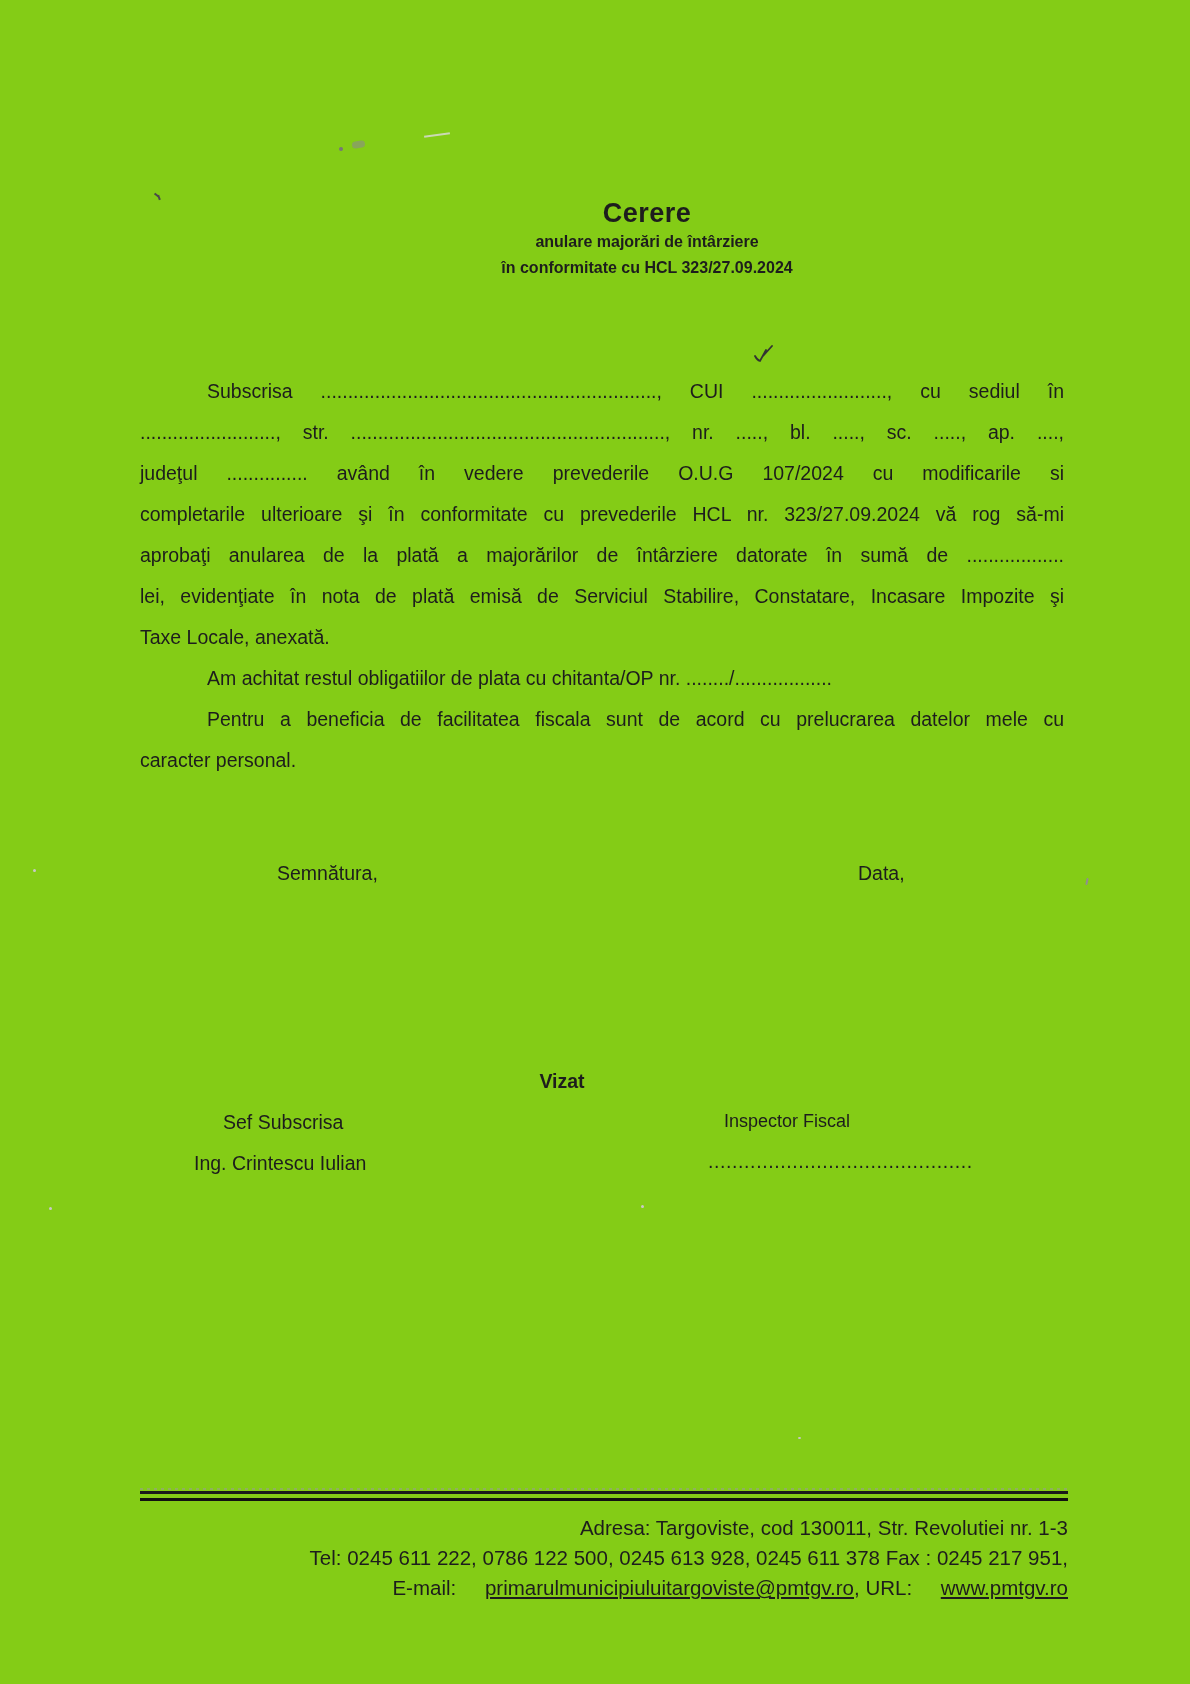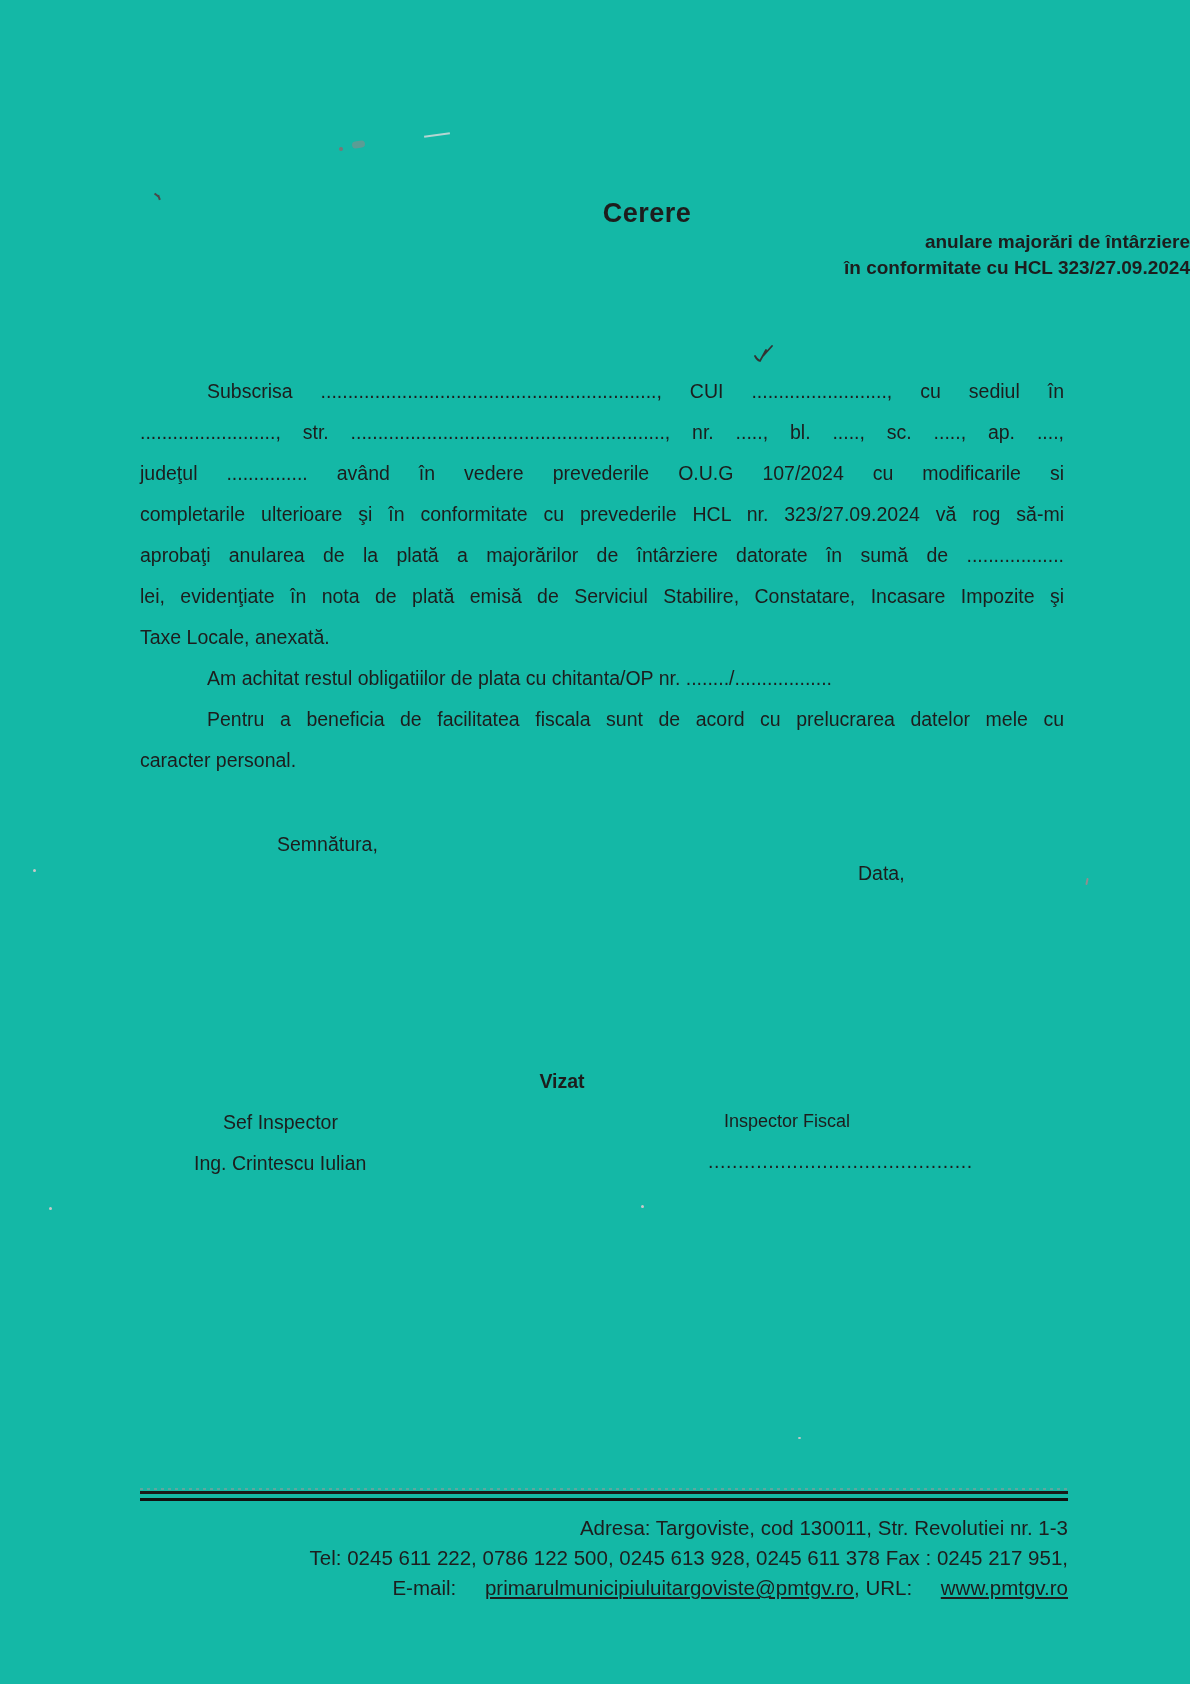--- a/index.html
+++ b/index.html
@@ -1,45 +1,45 @@
 <!DOCTYPE html>
 <html lang="ro"><head>
 <meta charset="utf-8">
 <title>Cerere</title>
 <style>
   html,body{margin:0;padding:0;background:#e8e8e8;}
   .page{
     position:relative;
     width:1190px;height:1684px;
     margin:0 auto;
-    background:#14b8a6;
+    background:#84cc16;
     font-family:"Liberation Sans", sans-serif;
     color:#1d1d1d;
     overflow:hidden;
   }
 
   
   .title-block{
     position:absolute;top:197px;left:104px;width:1086px;
     text-align:center;font-weight:bold;
   }
   .title-main{font-size:27px;line-height:32px;letter-spacing:.5px;}
-  .title-sub{font-size:19px;line-height:26px;text-align:right;}
+  .title-sub{font-size:16px;line-height:26px;}
 
   
   .body-block{
     position:absolute;top:371px;left:140px;width:924px;
     font-size:19.5px;line-height:41px;
   }
   p.ln{margin:0;white-space:normal;}
   .just{text-align:justify;text-align-last:justify;-moz-text-align-last:justify;}
   .indent{text-indent:67px;}
 
   
-  .sig-left{position:absolute;left:277px;top:833px;font-size:19.5px;}
+  .sig-left{position:absolute;left:277px;top:862px;font-size:19.5px;}
   .sig-right{position:absolute;left:858px;top:862px;font-size:19.5px;}
 
   
   .vizat{position:absolute;left:0;top:1070px;width:1124px;text-align:center;font-size:19.5px;font-weight:bold;}
   .appr-left-role{position:absolute;left:223px;top:1111px;font-size:19.5px;}
   .appr-left-name{position:absolute;left:194px;top:1152px;font-size:19.5px;}
   .appr-right-role{position:absolute;left:724px;top:1111px;font-size:18px;}
   .appr-right-dots{position:absolute;left:708px;top:1150px;font-size:19.5px;letter-spacing:.6px;}
 
   
@@ -105,21 +105,21 @@
     <p class="ln">Taxe Locale, anexată.</p>
     <p class="ln indent">Am achitat restul obligatiilor de plata cu chitanta/OP nr. ......../..................</p>
     <p class="ln just indent">Pentru a beneficia de facilitatea fiscala sunt de acord cu prelucrarea datelor mele cu</p>
     <p class="ln">caracter personal.</p>
   </main>
 
   <div class="sig-left">Semnătura,</div>
   <div class="sig-right">Data,</div>
 
   <div class="vizat">Vizat</div>
-  <div class="appr-left-role">Sef Inspector</div>
+  <div class="appr-left-role">Sef Subscrisa</div>
   <div class="appr-left-name">Ing. Crintescu Iulian</div>
   <div class="appr-right-role">Inspector Fiscal</div>
   <div class="appr-right-dots">............................................</div>
 
   <footer class="footer">
     <div class="rule"></div>
     <div>Adresa: Targoviste, cod 130011, Str. Revolutiei nr. 1-3</div>
     <div>Tel: 0245 611 222, 0786 122 500, 0245 613 928, 0245 611 378 Fax : 0245 217 951,</div>
     <div>
       <span>E-mail: </span><a class="link">primarulmunicipiuluitargoviste@pmtgv.ro</a><span>, URL: </span><a class="link">www.pmtgv.ro</a>

